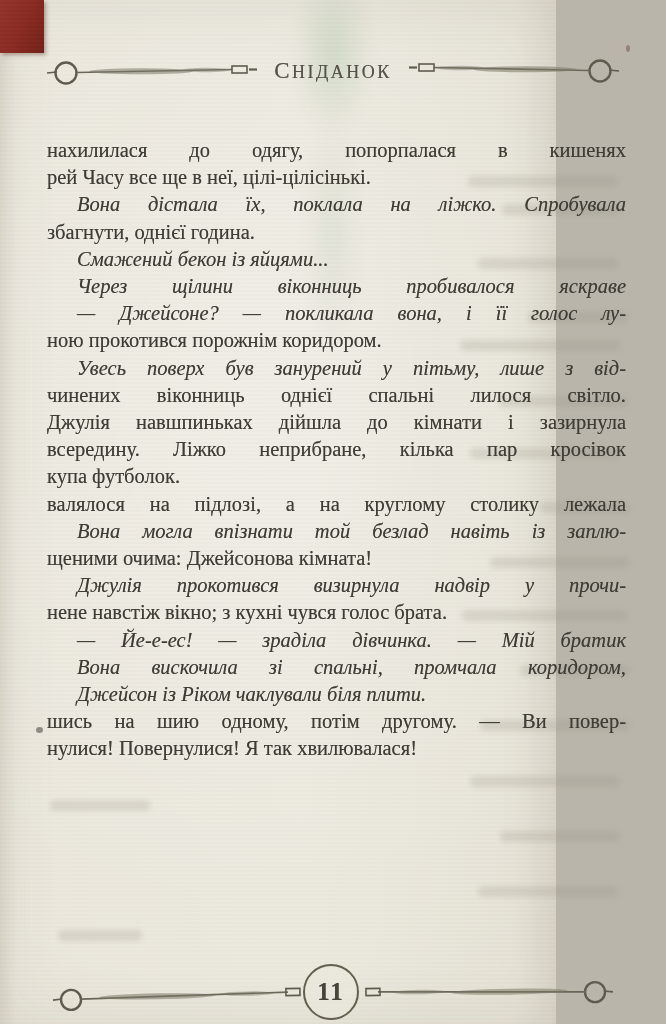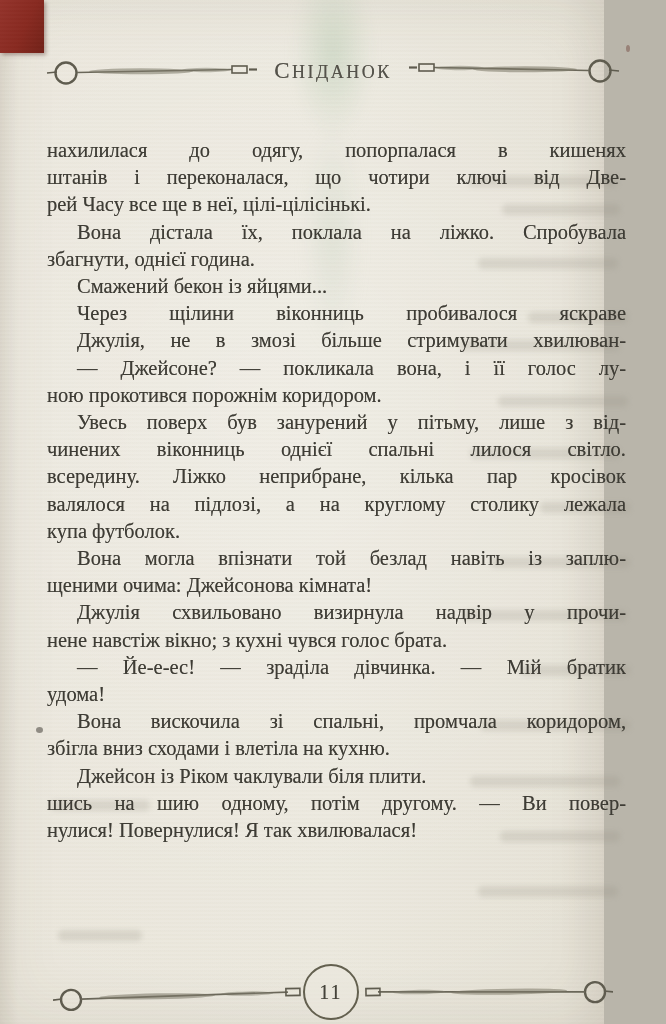--- a/index.html
+++ b/index.html
@@ -2,21 +2,21 @@
 <html lang="uk"><head>
 <meta charset="utf-8">
 <style>
   html,body { margin:0; padding:0; }
   body {
     width:666px; height:1024px; overflow:hidden;
     font-family:"Liberation Serif","DejaVu Serif",serif;
     background:#b9b5aa;
   }
   .page {
-    position:relative; width:604px; height:1024px;
+    position:relative; width:556px; height:1024px;
     background:
       radial-gradient(ellipse 140% 90% at 45% 40%, rgba(255,255,255,0.25), rgba(0,0,0,0) 70%),
       linear-gradient(90deg, #ddd8cc 0%, #eae6db 3%, #ebe8dd 55%, #e6e2d6 93%, #ded9cd 100%);
     box-shadow: inset 0 0 60px rgba(90,80,60,0.10);
   }
   
   .page::after {
     content:""; position:absolute; inset:0; pointer-events:none;
     background:repeating-linear-gradient(0deg, rgba(120,110,90,0.02) 0 2px, rgba(255,255,255,0.02) 2px 4px);
   }
@@ -55,33 +55,34 @@
   }
   .chapter-title::first-letter { font-size:23px; }
 
   .page-number-circle {
     position:absolute; left:303px; top:964px; width:56px; height:56px; z-index:2;
     border:2.4px solid #63604f; border-radius:50%;
     box-sizing:border-box; display:flex; align-items:center; justify-content:center;
     background:rgba(235,232,221,0.6);
   }
   .page-number {
-    font-size:20px; color:#45433a; letter-spacing:2px;
+    font-size:25px; color:#45433a; letter-spacing:2px;
     text-shadow:0 0 0.6px rgba(69,67,58,0.6);
+    font-weight:bold;
   }
 
   
   .page-text {
     position:absolute; left:47px; top:137px; width:579px; z-index:2;
     font-size:20.5px; line-height:27.2px; color:#3e3c35;
     text-shadow:0 0 0.6px rgba(62,60,53,0.55);
   }
   .line { text-align:justify; text-align-last:left; white-space:normal; }
   .line.just { text-align-last:justify; }
-  .line.indent { text-indent:30px; }
+  .line.indent { text-indent:30px;font-style:italic; }
 </style>
 </head>
 <body>
 
 <div class="page">
 
   <div class="bleed-blob-1"></div>
   <div class="bleed-blob-2"></div>
 
   <div class="bleed-mark" style="left:468px; top:176px; width:150px;"></div>
@@ -124,42 +125,39 @@
     <circle cx="20" cy="17" r="10.5" fill="none" stroke="#5f5c4f" stroke-width="2.4"></circle>
     <line x1="31" y1="16.5" x2="186" y2="13.5" stroke="#6a6759" stroke-width="1.7"></line>
     <ellipse cx="95" cy="15.3" rx="52" ry="3" fill="#7b7868" opacity="0.55"></ellipse>
     <ellipse cx="160" cy="14" rx="24" ry="2.2" fill="#7b7868" opacity="0.45"></ellipse>
     <rect x="186" y="10" width="15" height="7" fill="none" stroke="#5f5c4f" stroke-width="1.6"></rect>
     <line x1="203" y1="13.5" x2="211" y2="13.5" stroke="#5f5c4f" stroke-width="2.2"></line>
   </svg>
 
   <div class="page-text">
       <div class="line just">нахилилася до одягу, попорпалася в кишенях</div>
-      <div class="line just">штанів і переконалася, що чотири ключі від Две-</div>
       <div class="line">рей Часу все ще в неї, цілі-цілісінькі.</div>
       <div class="line indent just">Вона дістала їх, поклала на ліжко. Спробувала</div>
       <div class="line">збагнути, однієї година.</div>
       <div class="line indent">Смажений бекон із яйцями...</div>
       <div class="line indent just">Через щілини віконниць пробивалося яскраве</div>
-      <div class="line indent just">Джулія, не в змозі більше стримувати хвилюван-</div>
       <div class="line indent just">— Джейсоне? — покликала вона, і її голос лу-</div>
       <div class="line">ною прокотився порожнім коридором.</div>
       <div class="line indent just">Увесь поверх був занурений у пітьму, лише з від-</div>
       <div class="line just">чинених віконниць однієї спальні лилося світло.</div>
+      <div class="line just">Джулія навшпиньках дійшла до кімнати і зазирнула</div>
       <div class="line just">всередину. Ліжко неприбране, кілька пар кросівок</div>
+      <div class="line">купа футболок.</div>
       <div class="line just">валялося на підлозі, а на круглому столику лежала</div>
-      <div class="line">купа футболок.</div>
       <div class="line indent just">Вона могла впізнати той безлад навіть із заплю-</div>
       <div class="line">щеними очима: Джейсонова кімната!</div>
-      <div class="line indent just">Джулія схвильовано визирнула надвір у прочи-</div>
+      <div class="line indent just">Джулія прокотився визирнула надвір у прочи-</div>
       <div class="line">нене навстіж вікно; з кухні чувся голос брата.</div>
       <div class="line indent just">— Йе-е-ес! — зраділа дівчинка. — Мій братик</div>
-      <div class="line">удома!</div>
       <div class="line indent just">Вона вискочила зі спальні, промчала коридором,</div>
-      <div class="line">збігла вниз сходами і влетіла на кухню.</div>
       <div class="line indent">Джейсон із Ріком чаклували біля плити.</div>
       <div class="line just">шись на шию одному, потім другому. — Ви повер-</div>
       <div class="line">нулися! Повернулися! Я так хвилювалася!</div>
     </div>
 
   <svg class="ornament-svg" style="left:52px; top:980px; transform:rotate(-1deg);" width="250" height="34" viewBox="0 0 250 34">
     <line x1="1" y1="18" x2="10" y2="17" stroke="#5f5c4f" stroke-width="1.6"></line>
     <circle cx="19" cy="18" r="10" fill="none" stroke="#5f5c4f" stroke-width="2.4"></circle>
     <line x1="29" y1="17.5" x2="236" y2="14" stroke="#6a6759" stroke-width="1.7"></line>
     <ellipse cx="105" cy="16" rx="58" ry="3" fill="#7b7868" opacity="0.55"></ellipse>

